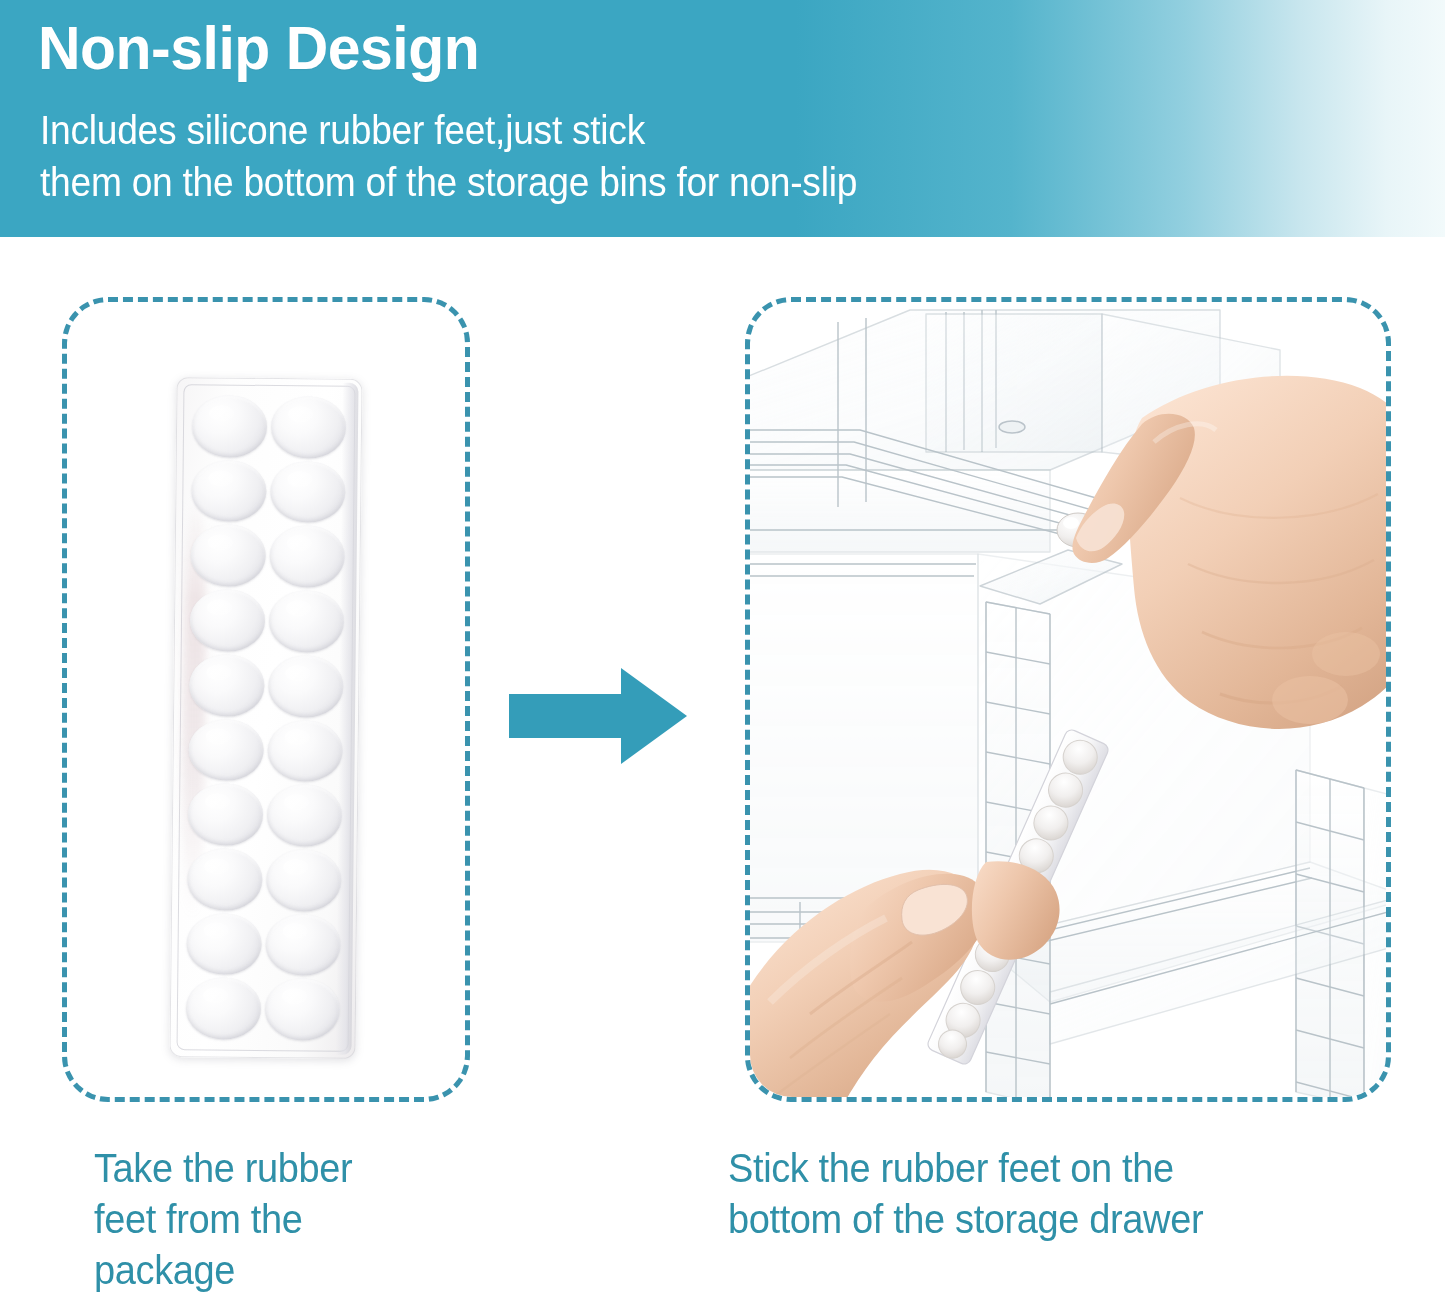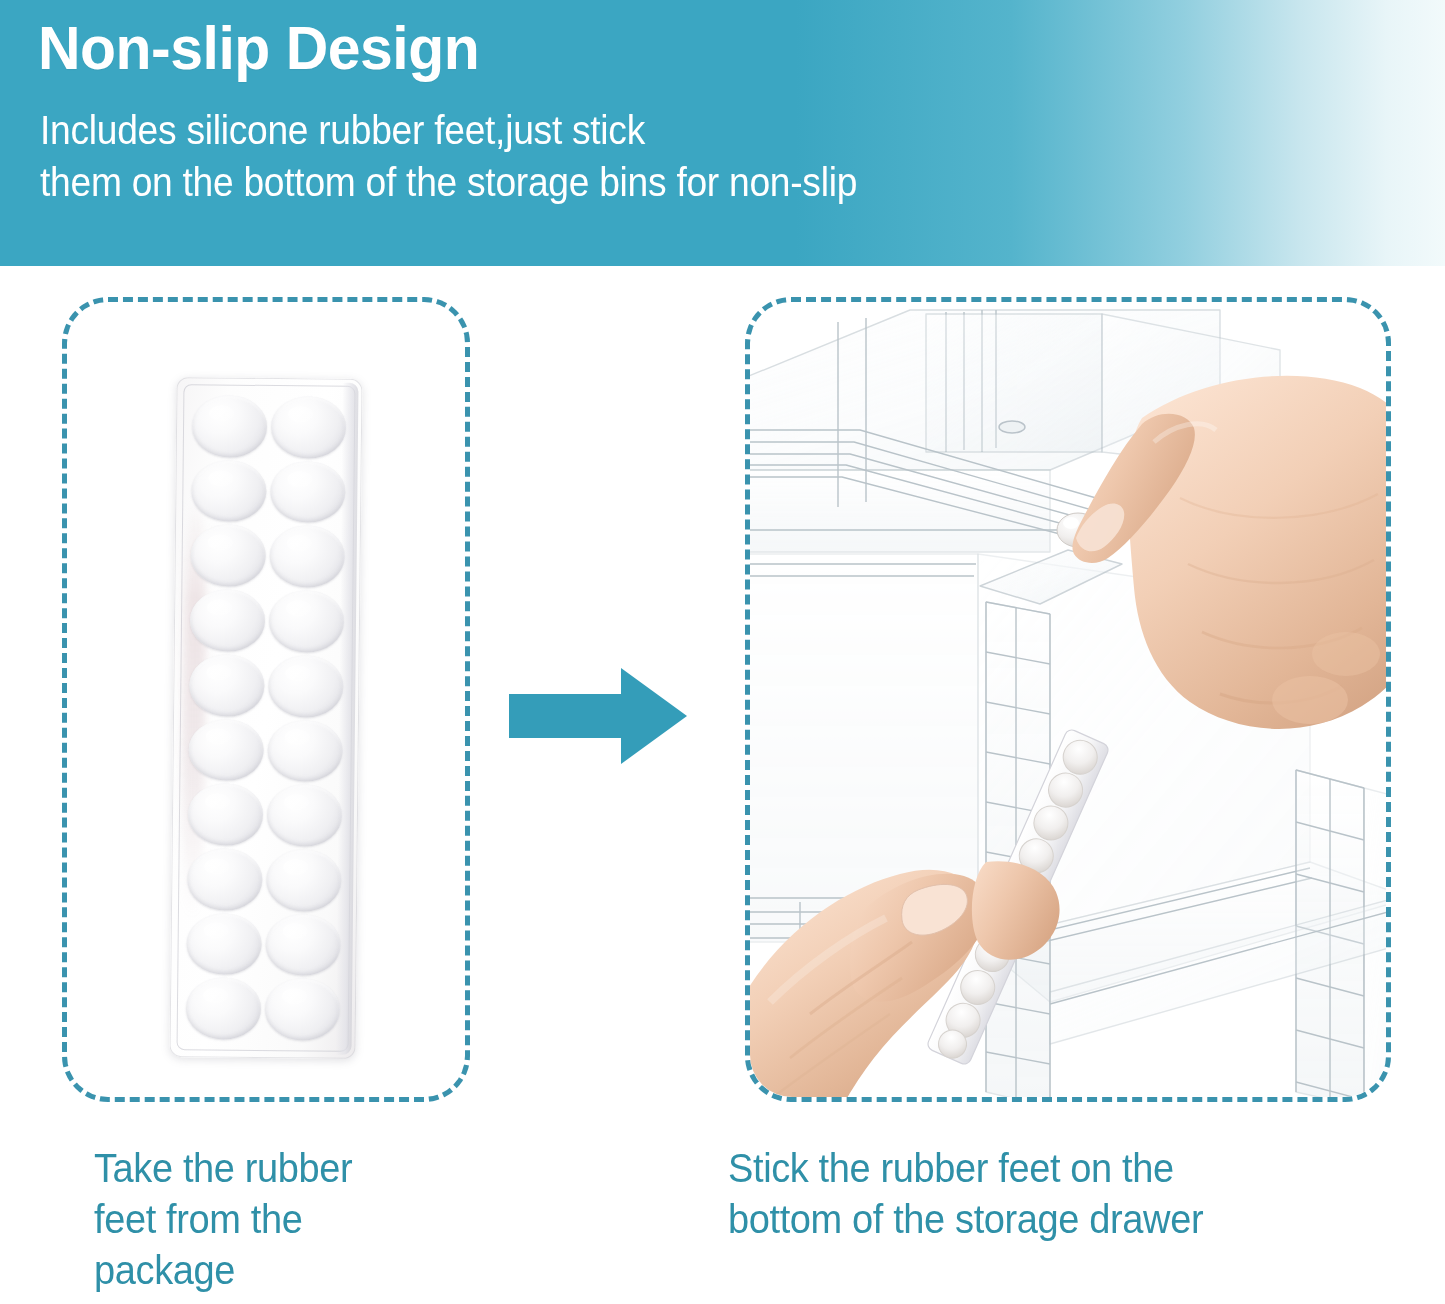--- a/index.html
+++ b/index.html
@@ -6,21 +6,21 @@
   * { margin:0; padding:0; box-sizing:border-box; }
   html,body { background:#ffffff; }
   body {
     width:1445px; height:1304px;
     font-family:"Liberation Sans", sans-serif;
     position:relative; overflow:hidden;
   }
 
   
   .banner {
-    position:absolute; left:0; top:0; width:1445px; height:266px;
+    position:absolute; left:0; top:0; width:1445px; height:237px;
     background:linear-gradient(to right,
       #3ba6c2 0%, #3ba6c2 55%, #54b4cc 70%, #92cfdf 82%,
       #c8e6ee 90%, #e8f5f8 96%, #f2fafb 100%);
     overflow:hidden;
   }
   .banner-title {
     position:absolute; left:38px; top:8px;
     font-size:62px; font-weight:bold; color:#ffffff;
     letter-spacing:-0.5px; line-height:80px;
     white-space:nowrap;

